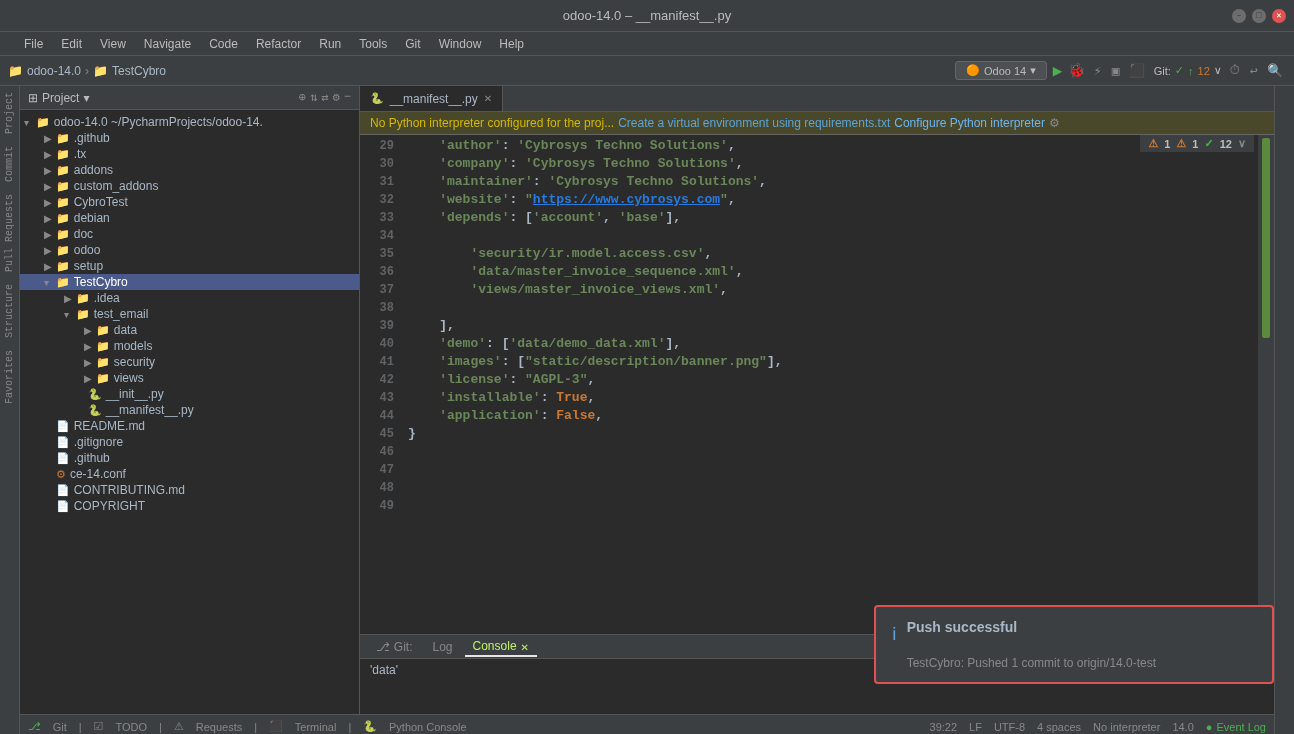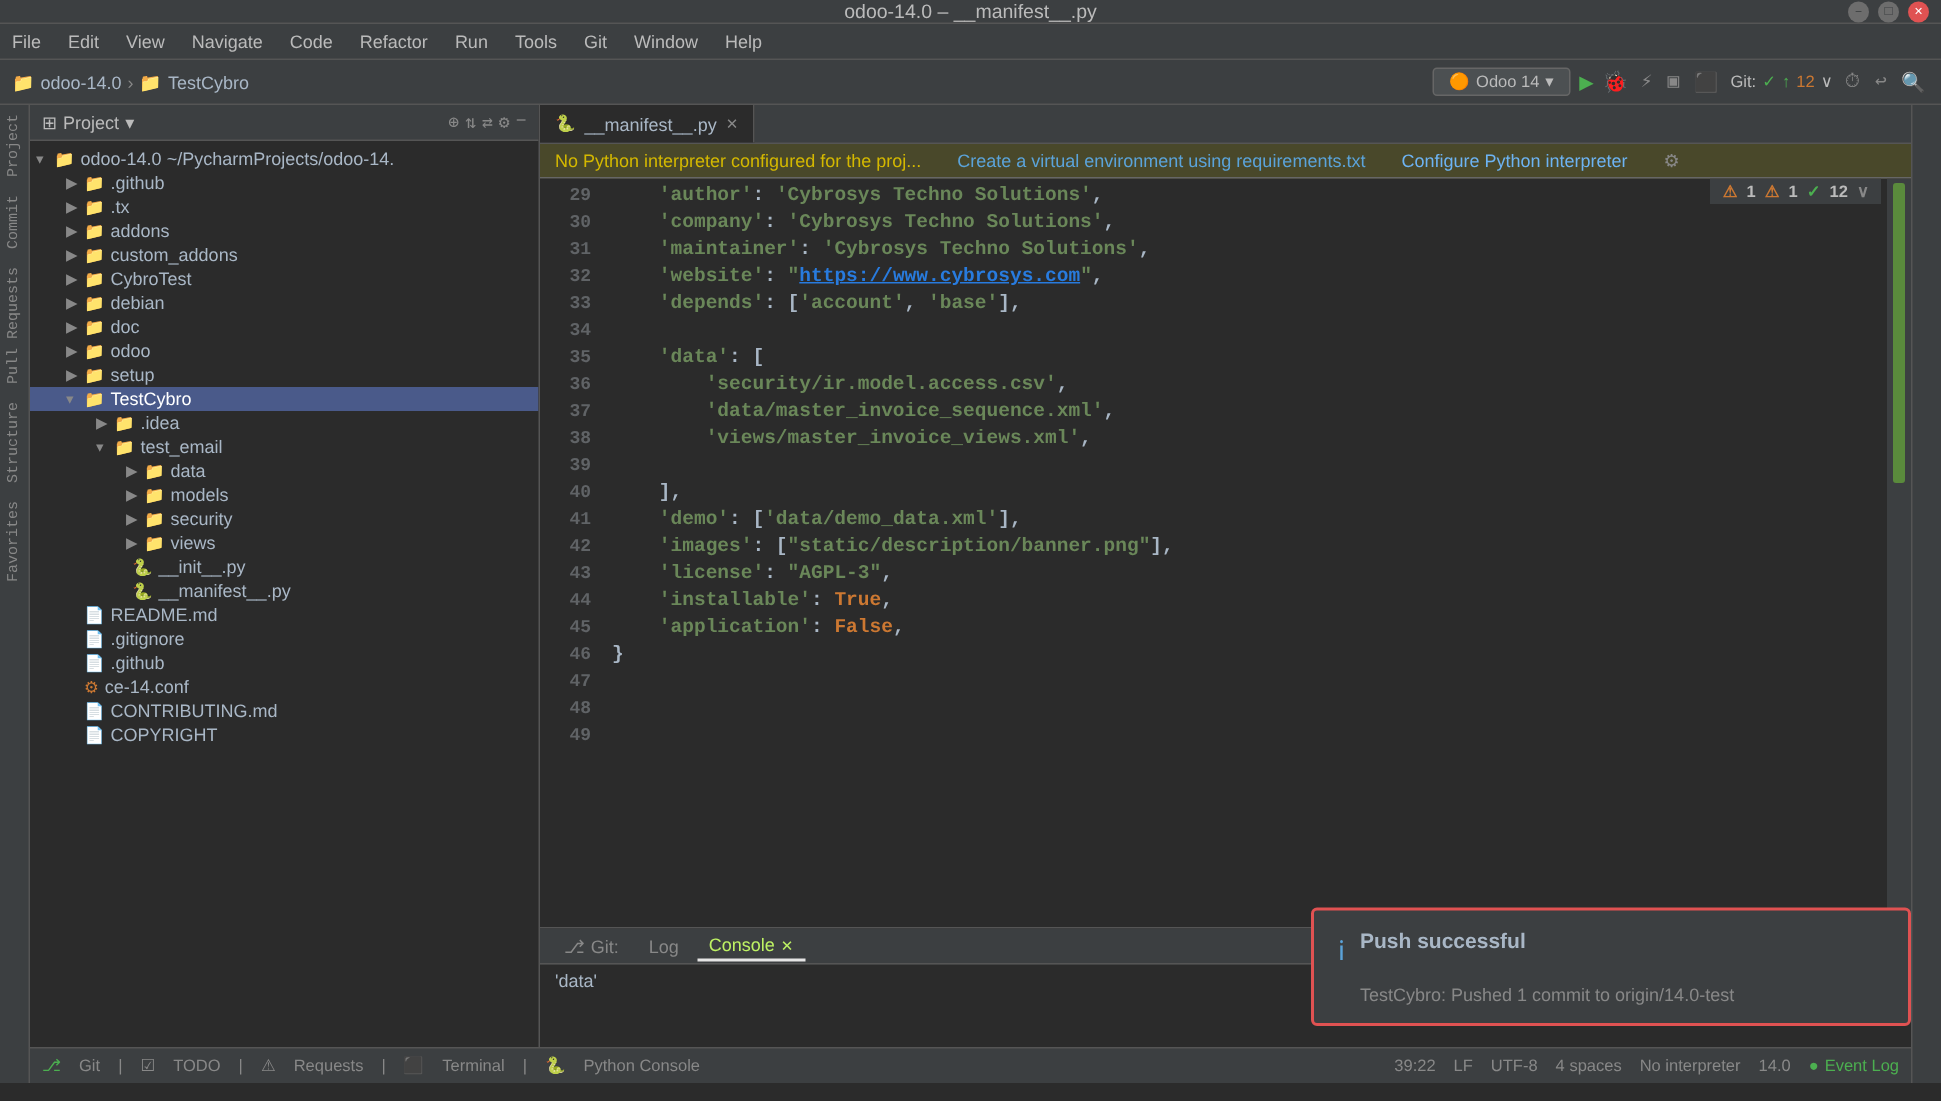--- a/index.html
+++ b/index.html
@@ -1,28 +1,28 @@
 <!DOCTYPE html>
 <html><head>
   <meta charset="utf-8">
   <style>
     * { margin: 0; padding: 0; box-sizing: border-box; }
     body { font-family: 'Courier New', monospace; font-size: 12px; background: #2b2b2b; color: #a9b7c6; overflow: hidden; width: 1294px; height: 734px; }
 
     
-    #title-bar { background: #3c3f41; height: 16px; display: flex; align-items: center; justify-content: center; border-bottom: 1px solid #555; position: relative; }
+    #title-bar { background: #3c3f41; height: 32px; display: flex; align-items: center; justify-content: center; border-bottom: 1px solid #555; position: relative; }
     #title-bar .title { color: #bbb; font-size: 13px; font-family: sans-serif; }
     #title-bar .window-controls { position: absolute; right: 8px; display: flex; gap: 6px; align-items: center; }
     .win-btn { width: 14px; height: 14px; border-radius: 50%; display: flex; align-items: center; justify-content: center; font-size: 9px; cursor: pointer; }
     .win-min { background: #6d6d6d; color: #3c3f41; }
     .win-max { background: #6d6d6d; color: #3c3f41; }
     .win-close { background: #e05252; color: #fff; }
 
     
-    #menu-bar { background: #3c3f41; height: 24px; display: flex; align-items: center; padding: 0 0; border-bottom: 1px solid #555; gap: 2px; }
+    #menu-bar { background: #3c3f41; height: 24px; display: flex; align-items: center; padding: 0 16px; border-bottom: 1px solid #555; gap: 2px; }
     .menu-item { color: #bbb; font-size: 12px; font-family: sans-serif; padding: 2px 8px; cursor: pointer; border-radius: 2px; }
 
     
     #second-bar { background: #3c3f41; height: 30px; display: flex; align-items: center; padding: 0 8px; border-bottom: 1px solid #555; gap: 8px; }
     .project-label { color: #a9b7c6; font-size: 12px; font-family: sans-serif; display: flex; align-items: center; gap: 4px; }
     .breadcrumb-sep { color: #888; }
     .toolbar-right { margin-left: auto; display: flex; align-items: center; gap: 6px; }
     .odoo-btn { background: #4c5052; color: #bbb; font-size: 11px; font-family: sans-serif; padding: 2px 10px; border-radius: 3px; cursor: pointer; display: flex; align-items: center; gap: 4px; border: 1px solid #666; }
     .run-btn { color: #4caf50; font-size: 16px; cursor: pointer; }
     .debug-btn { color: #cc7832; font-size: 14px; cursor: pointer; }
@@ -52,21 +52,21 @@
 
     
     #editor-area { flex: 1; display: flex; flex-direction: column; background: #2b2b2b; }
     #tab-bar { background: #3c3f41; height: 26px; display: flex; align-items: stretch; border-bottom: 1px solid #555; }
     .tab { display: flex; align-items: center; padding: 0 10px; gap: 6px; cursor: pointer; font-family: sans-serif; font-size: 12px; color: #888; border-right: 1px solid #555; }
     .tab.active { background: #2b2b2b; color: #a9b7c6; }
     .tab-close { color: #888; font-size: 10px; cursor: pointer; }
     .tab-icon { color: #4caf50; font-size: 11px; }
 
     
-    #warning-bar { background: #49482a; padding: 4px 10px; display: flex; align-items: center; gap: 24px; font-family: sans-serif; font-size: 12px; color: #d4b800; border-bottom: 1px solid #666; flex-shrink: 0; }
+    #warning-bar { background: #49482a; padding: 4px 10px; display: flex; align-items: center; gap: 4px; font-family: sans-serif; font-size: 12px; color: #d4b800; border-bottom: 1px solid #666; flex-shrink: 0; }
     .warning-link { color: #5ba3d9; cursor: pointer; text-decoration: none; }
     .warning-configure { color: #6db3f2; cursor: pointer; }
     .warning-gear { color: #888; cursor: pointer; }
 
     
     #code-editor { flex: 1; display: flex; overflow: hidden; position: relative; font-weight: bold; }
     #line-numbers { width: 40px; background: #2b2b2b; color: #606366; font-size: 12px; text-align: right; padding: 0 6px; line-height: 18px; user-select: none; overflow: hidden; flex-shrink: 0; font-family: 'Courier New', monospace; padding-top: 2px; }
     #code-content { flex: 1; overflow: auto; padding: 2px 8px; line-height: 18px; font-size: 13px; font-family: 'Courier New', monospace; }
     .code-line { white-space: pre; color: #a9b7c6; }
     .kw { color: #cc7832; }
@@ -363,21 +363,20 @@
             <div>48</div>
             <div>49</div>
           </div>
           <div id="code-content">
             <div class="code-line">    <span class="str-sq">'author'</span><span class="punc">: </span><span class="str-sq">'Cybrosys Techno Solutions'</span><span class="punc">,</span></div>
             <div class="code-line">    <span class="str-sq">'company'</span><span class="punc">: </span><span class="str-sq">'Cybrosys Techno Solutions'</span><span class="punc">,</span></div>
             <div class="code-line">    <span class="str-sq">'maintainer'</span><span class="punc">: </span><span class="str-sq">'Cybrosys Techno Solutions'</span><span class="punc">,</span></div>
             <div class="code-line">    <span class="str-sq">'website'</span><span class="punc">: </span><span class="str">"</span><span class="url">https://www.cybrosys.com</span><span class="str">"</span><span class="punc">,</span></div>
             <div class="code-line">    <span class="str-sq">'depends'</span><span class="punc">: [</span><span class="str-sq">'account'</span><span class="punc">, </span><span class="str-sq">'base'</span><span class="punc">],</span></div>
             <div class="code-line"> </div>
-            <div class="code-line">    <span class="str-sq">'data'</span><span class="punc">: [</span></div>
             <div class="code-line">        <span class="str-sq">'security/ir.model.access.csv'</span><span class="punc">,</span></div>
             <div class="code-line">        <span class="str-sq">'data/master_invoice_sequence.xml'</span><span class="punc">,</span></div>
             <div class="code-line">        <span class="str-sq">'views/master_invoice_views.xml'</span><span class="punc">,</span></div>
             <div class="code-line"> </div>
             <div class="code-line">    <span class="punc">],</span></div>
             <div class="code-line">    <span class="str-sq">'demo'</span><span class="punc">: [</span><span class="str-sq">'data/demo_data.xml'</span><span class="punc">],</span></div>
             <div class="code-line">    <span class="str-sq">'images'</span><span class="punc">: [</span><span class="str">"static/description/banner.png"</span><span class="punc">],</span></div>
             <div class="code-line">    <span class="str-sq">'license'</span><span class="punc">: </span><span class="str">"AGPL-3"</span><span class="punc">,</span></div>
             <div class="code-line">    <span class="str-sq">'installable'</span><span class="punc">: </span><span class="kw">True</span><span class="punc">,</span></div>
             <div class="code-line">    <span class="str-sq">'application'</span><span class="punc">: </span><span class="kw">False</span><span class="punc">,</span></div>

